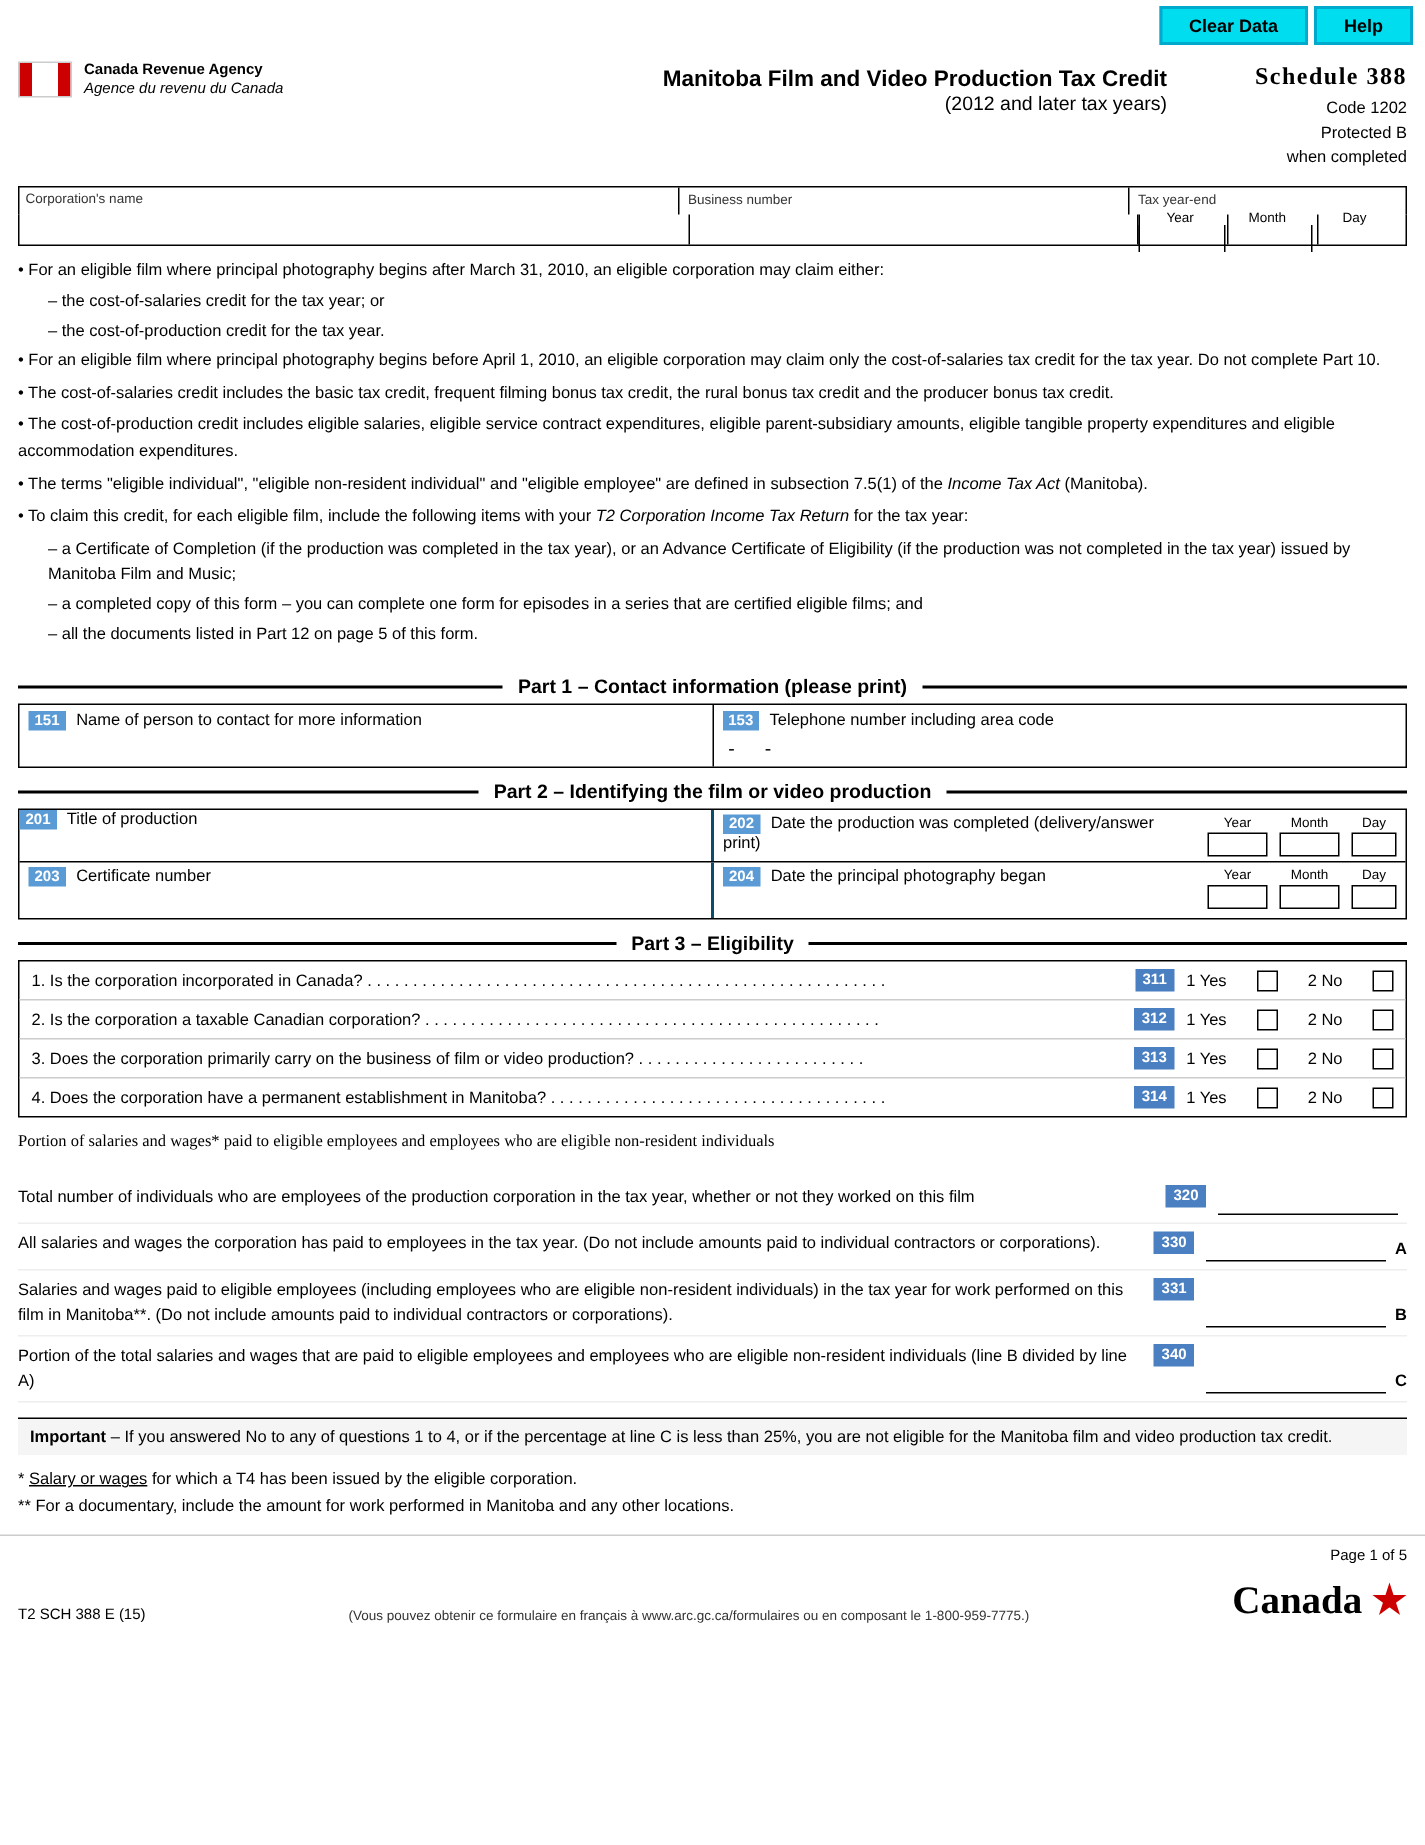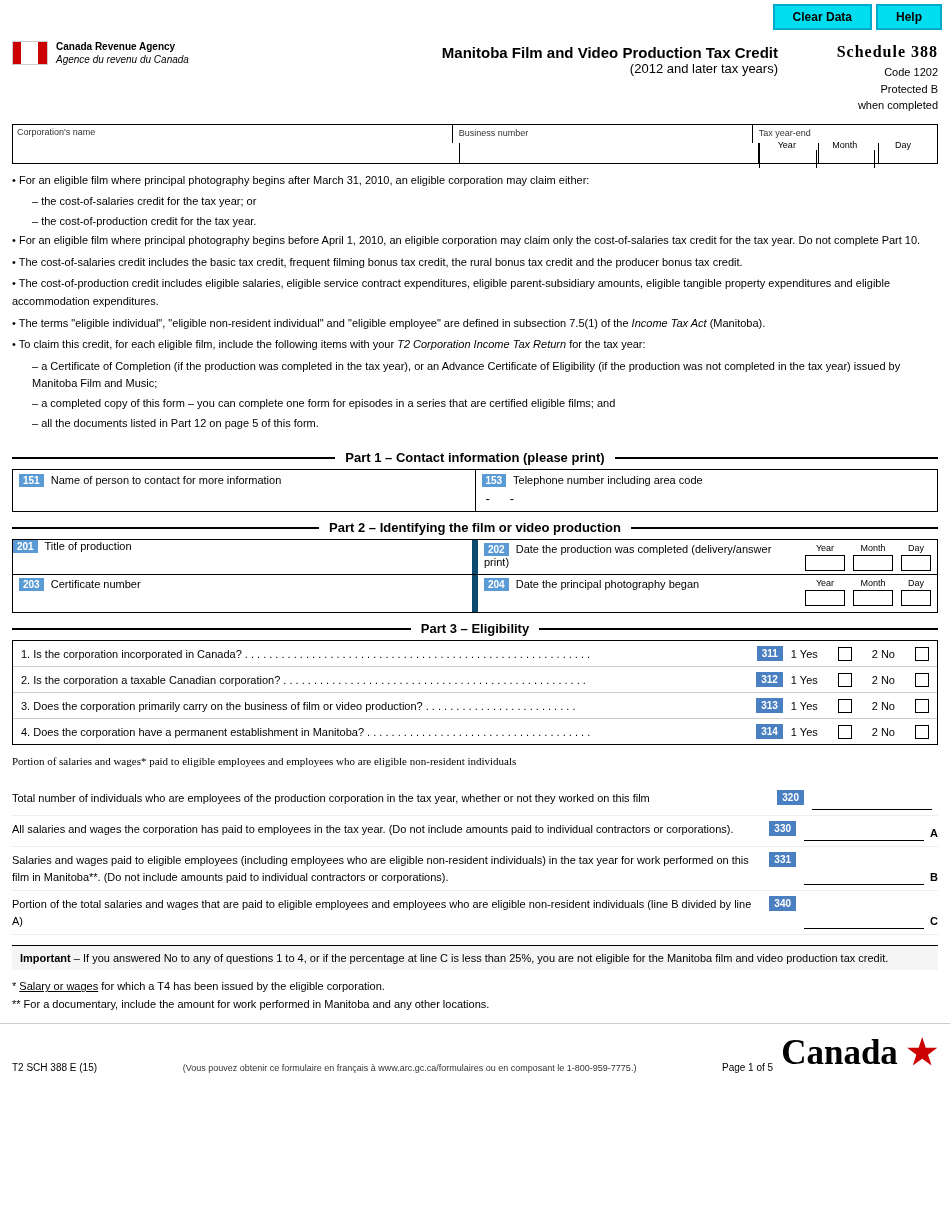--- a/index.html
+++ b/index.html
@@ -52,21 +52,21 @@
     .part1-row:last-child { border-bottom: none; }
     .part1-cell { padding: 4px 6px; }
     .field-num { display: inline-block; background: #5b9bd5; color: #fff; font-weight: bold; font-size: 10px; padding: 1px 4px; margin-right: 4px; }
     .part1-cell-half { flex: 1; border-right: 1px solid #000; }
     .part1-cell-half:last-child { border-right: none; }
     .phone-dashes { display: flex; gap: 20px; margin-top: 4px; padding-left: 4px; font-size: 13px; }
 
     .part2-box { border: 1px solid #000; margin: 4px 12px; }
     .part2-row { display: flex; border-bottom: 1px solid #000; }
     .part2-row:last-child { border-bottom: none; }
-    .part2-left { flex: 1; border-right: 6px solid #0c4a6e; }
+    .part2-left { flex: 1; border-right: 2px solid #0c4a6e; }
 
     .part3-box { border: 1px solid #000; margin: 4px 12px; }
     .eligibility-row { display: flex; align-items: center; padding: 5px 8px; border-bottom: 1px solid #ccc; }
     .eligibility-row:last-of-type { border-bottom: none; }
     .elig-question { flex: 1; font-size: 11px; }
     .elig-code { background: #4a7fc1; color: #fff; font-weight: bold; font-size: 10px; padding: 2px 5px; margin: 0 8px; white-space: nowrap; }
     .elig-yesno { display: flex; align-items: center; gap: 20px; white-space: nowrap; }
     .elig-yesno span { font-size: 11px; }
     .check-box { width: 14px; height: 14px; border: 1px solid #000; display: inline-block; }
 
@@ -75,21 +75,21 @@
     .salary-label { flex: 1; font-size: 11px; line-height: 1.5; padding-right: 10px; }
     .salary-input { width: 120px; border-bottom: 1px solid #000; height: 20px; align-self: flex-end; }
     .salary-letter { margin-left: 6px; font-weight: bold; align-self: flex-end; padding-bottom: 2px; }
 
     .important-box { background: #f5f5f5; border-top: 1px solid #000; margin: 4px 12px; padding: 6px 8px; font-size: 11px; }
     .note-section { padding: 4px 12px; font-size: 11px; line-height: 1.6; }
 
     .footer { display: flex; justify-content: space-between; align-items: flex-end; padding: 8px 12px; border-top: 1px solid #ccc; margin-top: 6px; }
     .footer-left { font-size: 10px; }
     .footer-center { font-size: 9px; color: #333; flex: 1; text-align: center; padding: 0 10px; }
-    .footer-right { display: flex; align-items: flex-end; gap: 8px; font-size: 10px; }
+    .footer-right { display: flex; align-items: flex-end; gap: 8px; font-size: 10px; flex-direction: column; }
   </style>
 </head>
 <body>
 
 <div class="top-bar">
   <button class="top-btn">Clear Data</button>
   <button class="top-btn help">Help</button>
 </div>
 
 <div class="header-area">
@@ -348,17 +348,17 @@
 <div class="note-section">
   <p>* <span class="underline">Salary or wages</span> for which a T4 has been issued by the eligible corporation.</p>
   <p>** For a documentary, include the amount for work performed in Manitoba and any other locations.</p>
 </div>
 
 <div class="footer">
   <div class="footer-left">T2 SCH 388 E (15)</div>
   <div class="footer-center">(Vous pouvez obtenir ce formulaire en français à www.arc.gc.ca/formulaires ou en composant le 1-800-959-7775.)</div>
   <div class="footer-right">
     <span>Page 1 of 5</span>
-    <div style="font-size:35px;font-weight:bold;font-family:'Times New Roman',serif;">
+    <div style="font-size:26px;font-weight:bold;font-family:'Times New Roman',serif;">
       <span>Canada</span><span style="color:#cc0000;">&nbsp;★</span>
     </div>
   </div>
 </div>
 
 </body></html>

